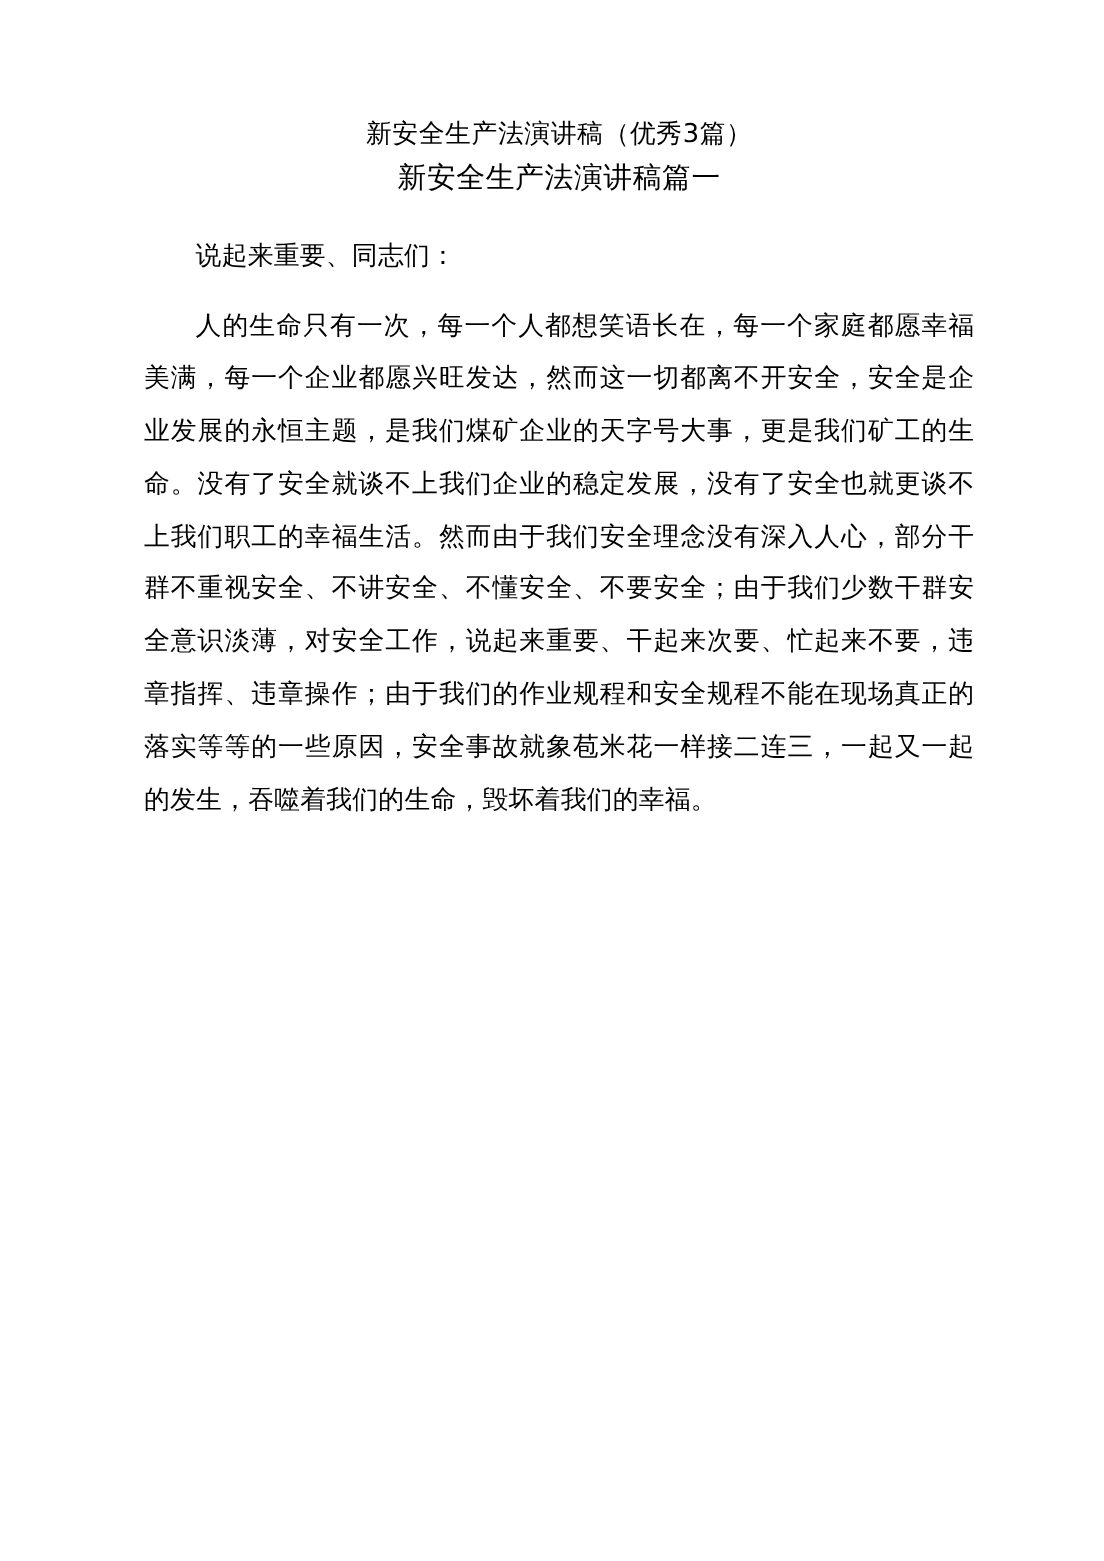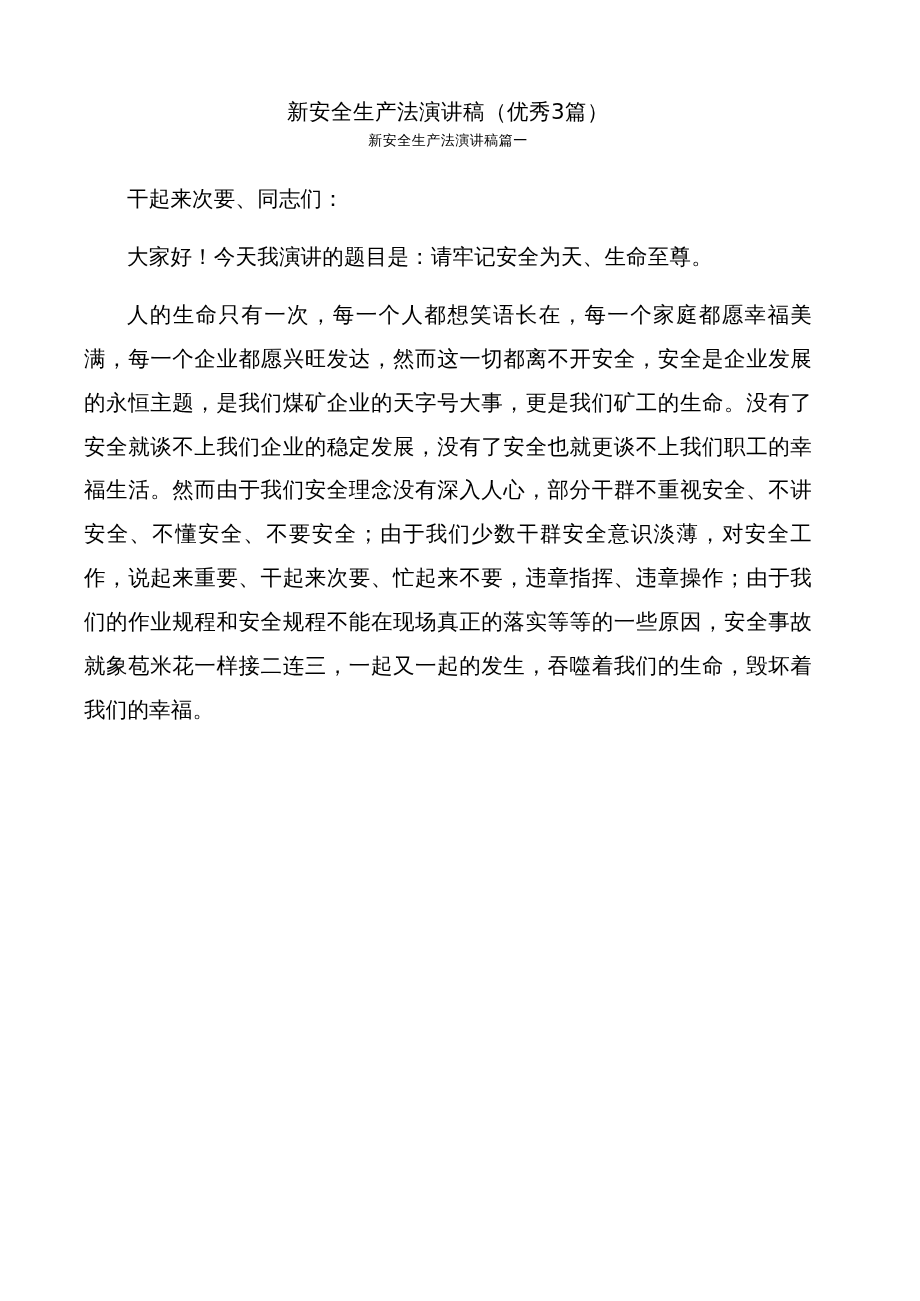--- a/index.html
+++ b/index.html
@@ -11,34 +11,34 @@
     width: 920px;
     height: 1301px;
     font-family: "DejaVu Sans", "Liberation Sans", sans-serif;
     color: #000000;
     overflow: hidden;
   }
   .page {
     width: 920px;
     height: 1301px;
     box-sizing: border-box;
-    padding: 96px 108px 40px 84px;
+    padding: 96px 108px 40px 120px;
     background: #ffffff;
   }
   .doc-title {
     text-align: center;
     font-size: 21.5px;
     line-height: 1.5;
     letter-spacing: 0.5px;
     margin: 0 0 2px 0;
     font-weight: normal;
   }
   .doc-subtitle {
     text-align: center;
-    font-size: 14px;
+    font-size: 24px;
     line-height: 1.5;
     letter-spacing: 0.5px;
     margin: 0 0 26px 0;
     font-weight: normal;
   }
   .para {
     font-size: 21.5px;
     line-height: 2.04;
     text-align: justify;
     text-justify: inter-ideograph;
@@ -50,16 +50,15 @@
     margin-bottom: 14px;
   }
 </style>
 </head>
 <body>
 
 <div class="page">
   <h1 class="doc-title">新安全生产法演讲稿（优秀3篇）</h1>
   <h2 class="doc-subtitle">新安全生产法演讲稿篇一</h2>
 
-  <p class="para tight">干起来次要、同志们：</p>
-  <p class="para tight">大家好！今天我演讲的题目是：请牢记安全为天、生命至尊。</p>
+  <p class="para tight">说起来重要、同志们：</p>
   <p class="para">人的生命只有一次，每一个人都想笑语长在，每一个家庭都愿幸福美满，每一个企业都愿兴旺发达，然而这一切都离不开安全，安全是企业发展的永恒主题，是我们煤矿企业的天字号大事，更是我们矿工的生命。没有了安全就谈不上我们企业的稳定发展，没有了安全也就更谈不上我们职工的幸福生活。然而由于我们安全理念没有深入人心，部分干群不重视安全、不讲安全、不懂安全、不要安全；由于我们少数干群安全意识淡薄，对安全工作，说起来重要、干起来次要、忙起来不要，违章指挥、违章操作；由于我们的作业规程和安全规程不能在现场真正的落实等等的一些原因，安全事故就象苞米花一样接二连三，一起又一起的发生，吞噬着我们的生命，毁坏着我们的幸福。</p>
 </div>
 
 </body></html>

